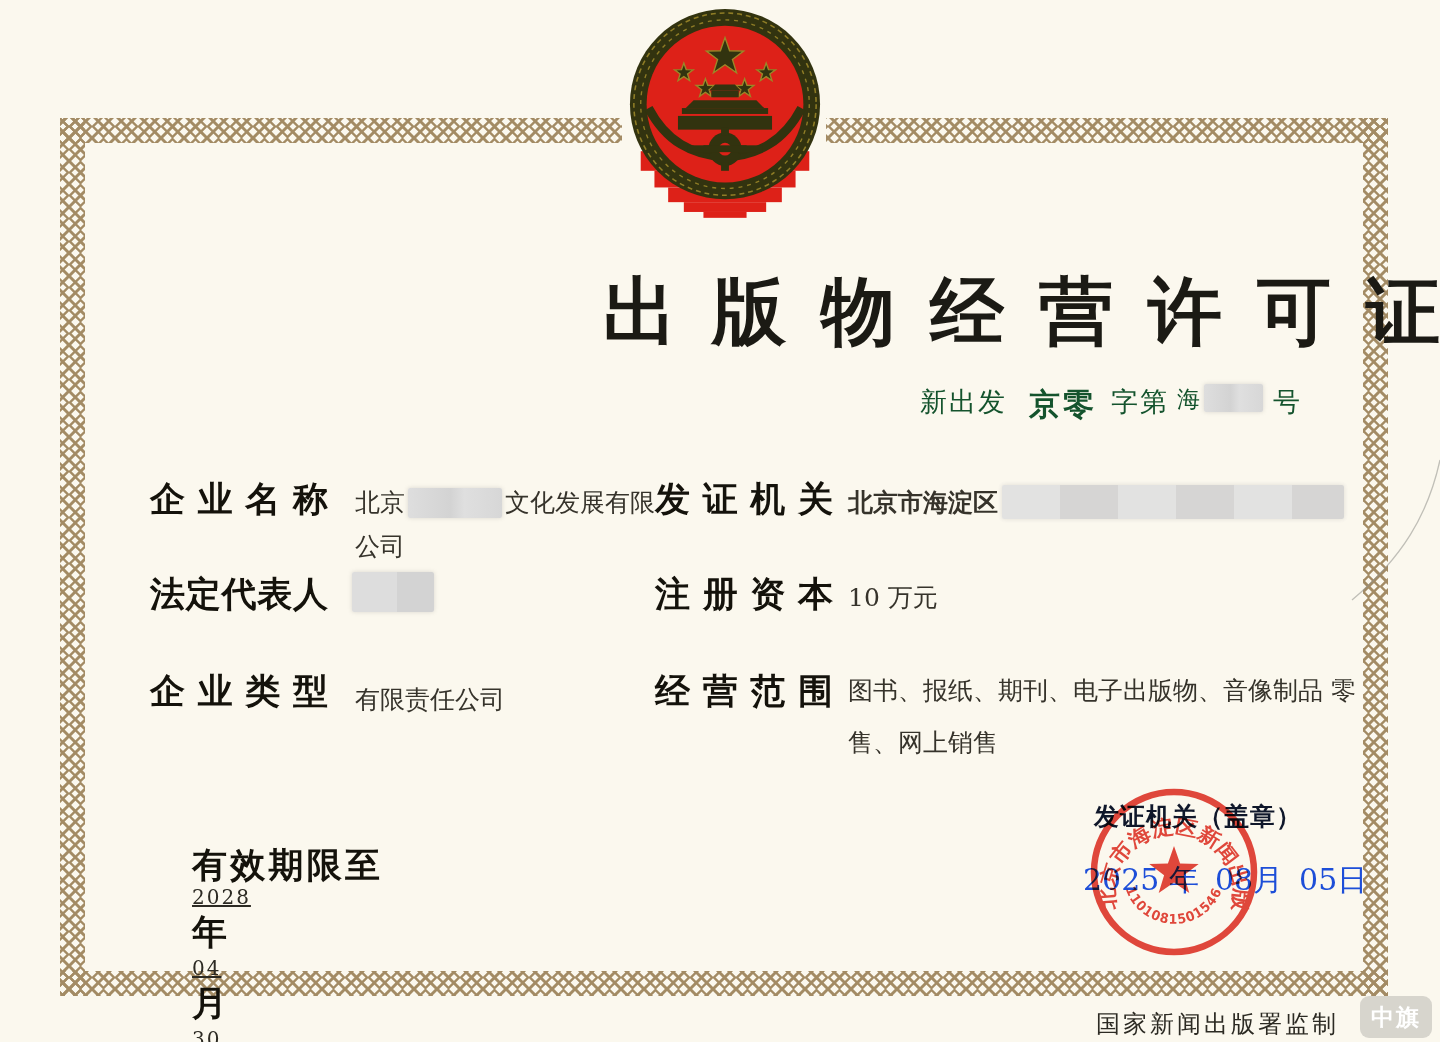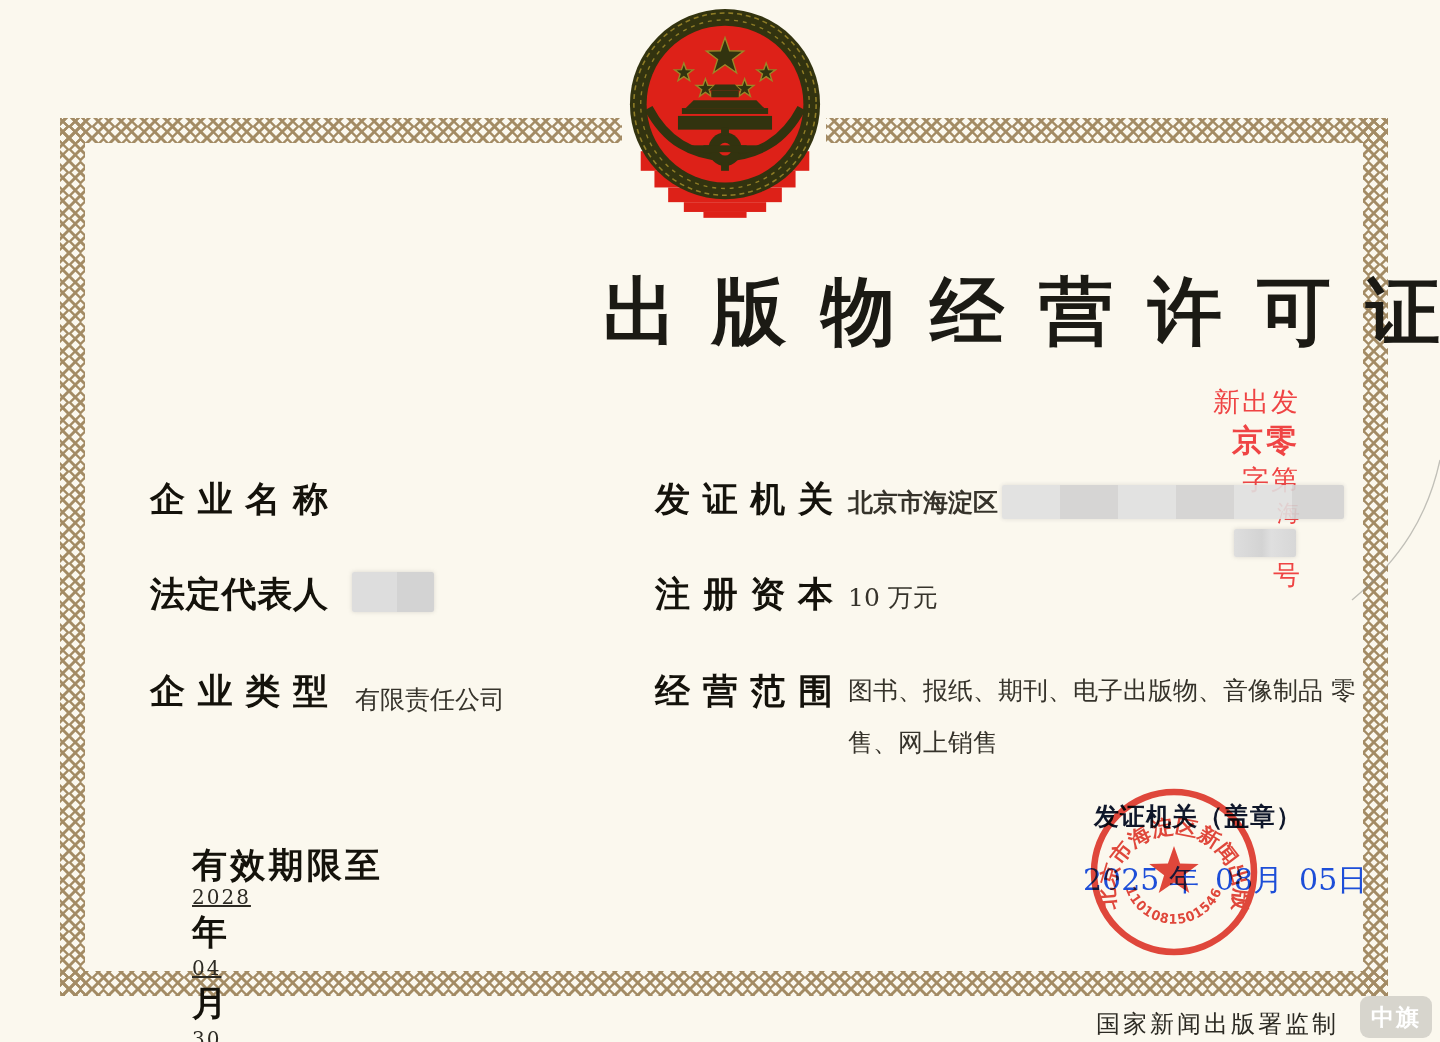--- a/index.html
+++ b/index.html
@@ -17,23 +17,22 @@
     position:absolute;left:0;right:0;top:274px;
     text-align:right;line-height:1;
     font-family:"DejaVu Sans","Liberation Sans",sans-serif;
     font-weight:700;font-size:74px;color:#1b1a14;padding-left:14px;
   }
   .cert-title .ls-fix{letter-spacing:35px;margin-right:-35px;display:inline-block;text-indent:0;}
 
   
   .serial-row{
     position:absolute;left:920px;top:384px;width:380px;
-    display:flex;align-items:flex-end;white-space:nowrap;
-    color:#ef4444;
-    flex-direction:column;
+    display:flex;align-items:flex-start;white-space:nowrap;
+    color:#14532d;
   }
   .serial-part1{font-size:27px;letter-spacing:2px;}
   .serial-part2{font-size:31px;font-weight:700;margin-left:22px;letter-spacing:3px;}
   .serial-part3{font-size:27px;margin-left:14px;letter-spacing:2px;}
   .serial-part4{font-size:23px;margin-left:8px;}
   .serial-part5{font-size:27px;margin-left:6px;}
 
   
   .redact{
     display:inline-block;border-radius:2px;
@@ -165,20 +164,23 @@
     <span class="serial-part1">新出发</span>
     <span class="serial-part2">京零</span>
     <span class="serial-part3">字第</span>
     <span class="serial-part4">海</span>
     <span class="redact redact-serial"></span>
     <span class="serial-part5">号</span>
   </div>
 
   <div class="row-abs" style="left:150px;top:480px;">
     <span class="flabel">企业名称</span>
+  </div>
+  <div class="abs fvalue" style="left:355px;top:481px;width:322px;white-space:normal;">
+    <span>北京</span><span class="redact redact-name"></span><span>文化发展有限公司</span>
   </div>
 
   <div class="row-abs" style="left:655px;top:480px;">
     <span class="flabel">发证机关</span>
   </div>
   <div class="row-abs fvalue" style="left:848px;top:481px;font-weight:bold;">
     <span>北京市海淀区</span><span class="redact redact-address"></span>
   </div>
 
   <div class="row-abs" style="left:150px;top:575px;">

